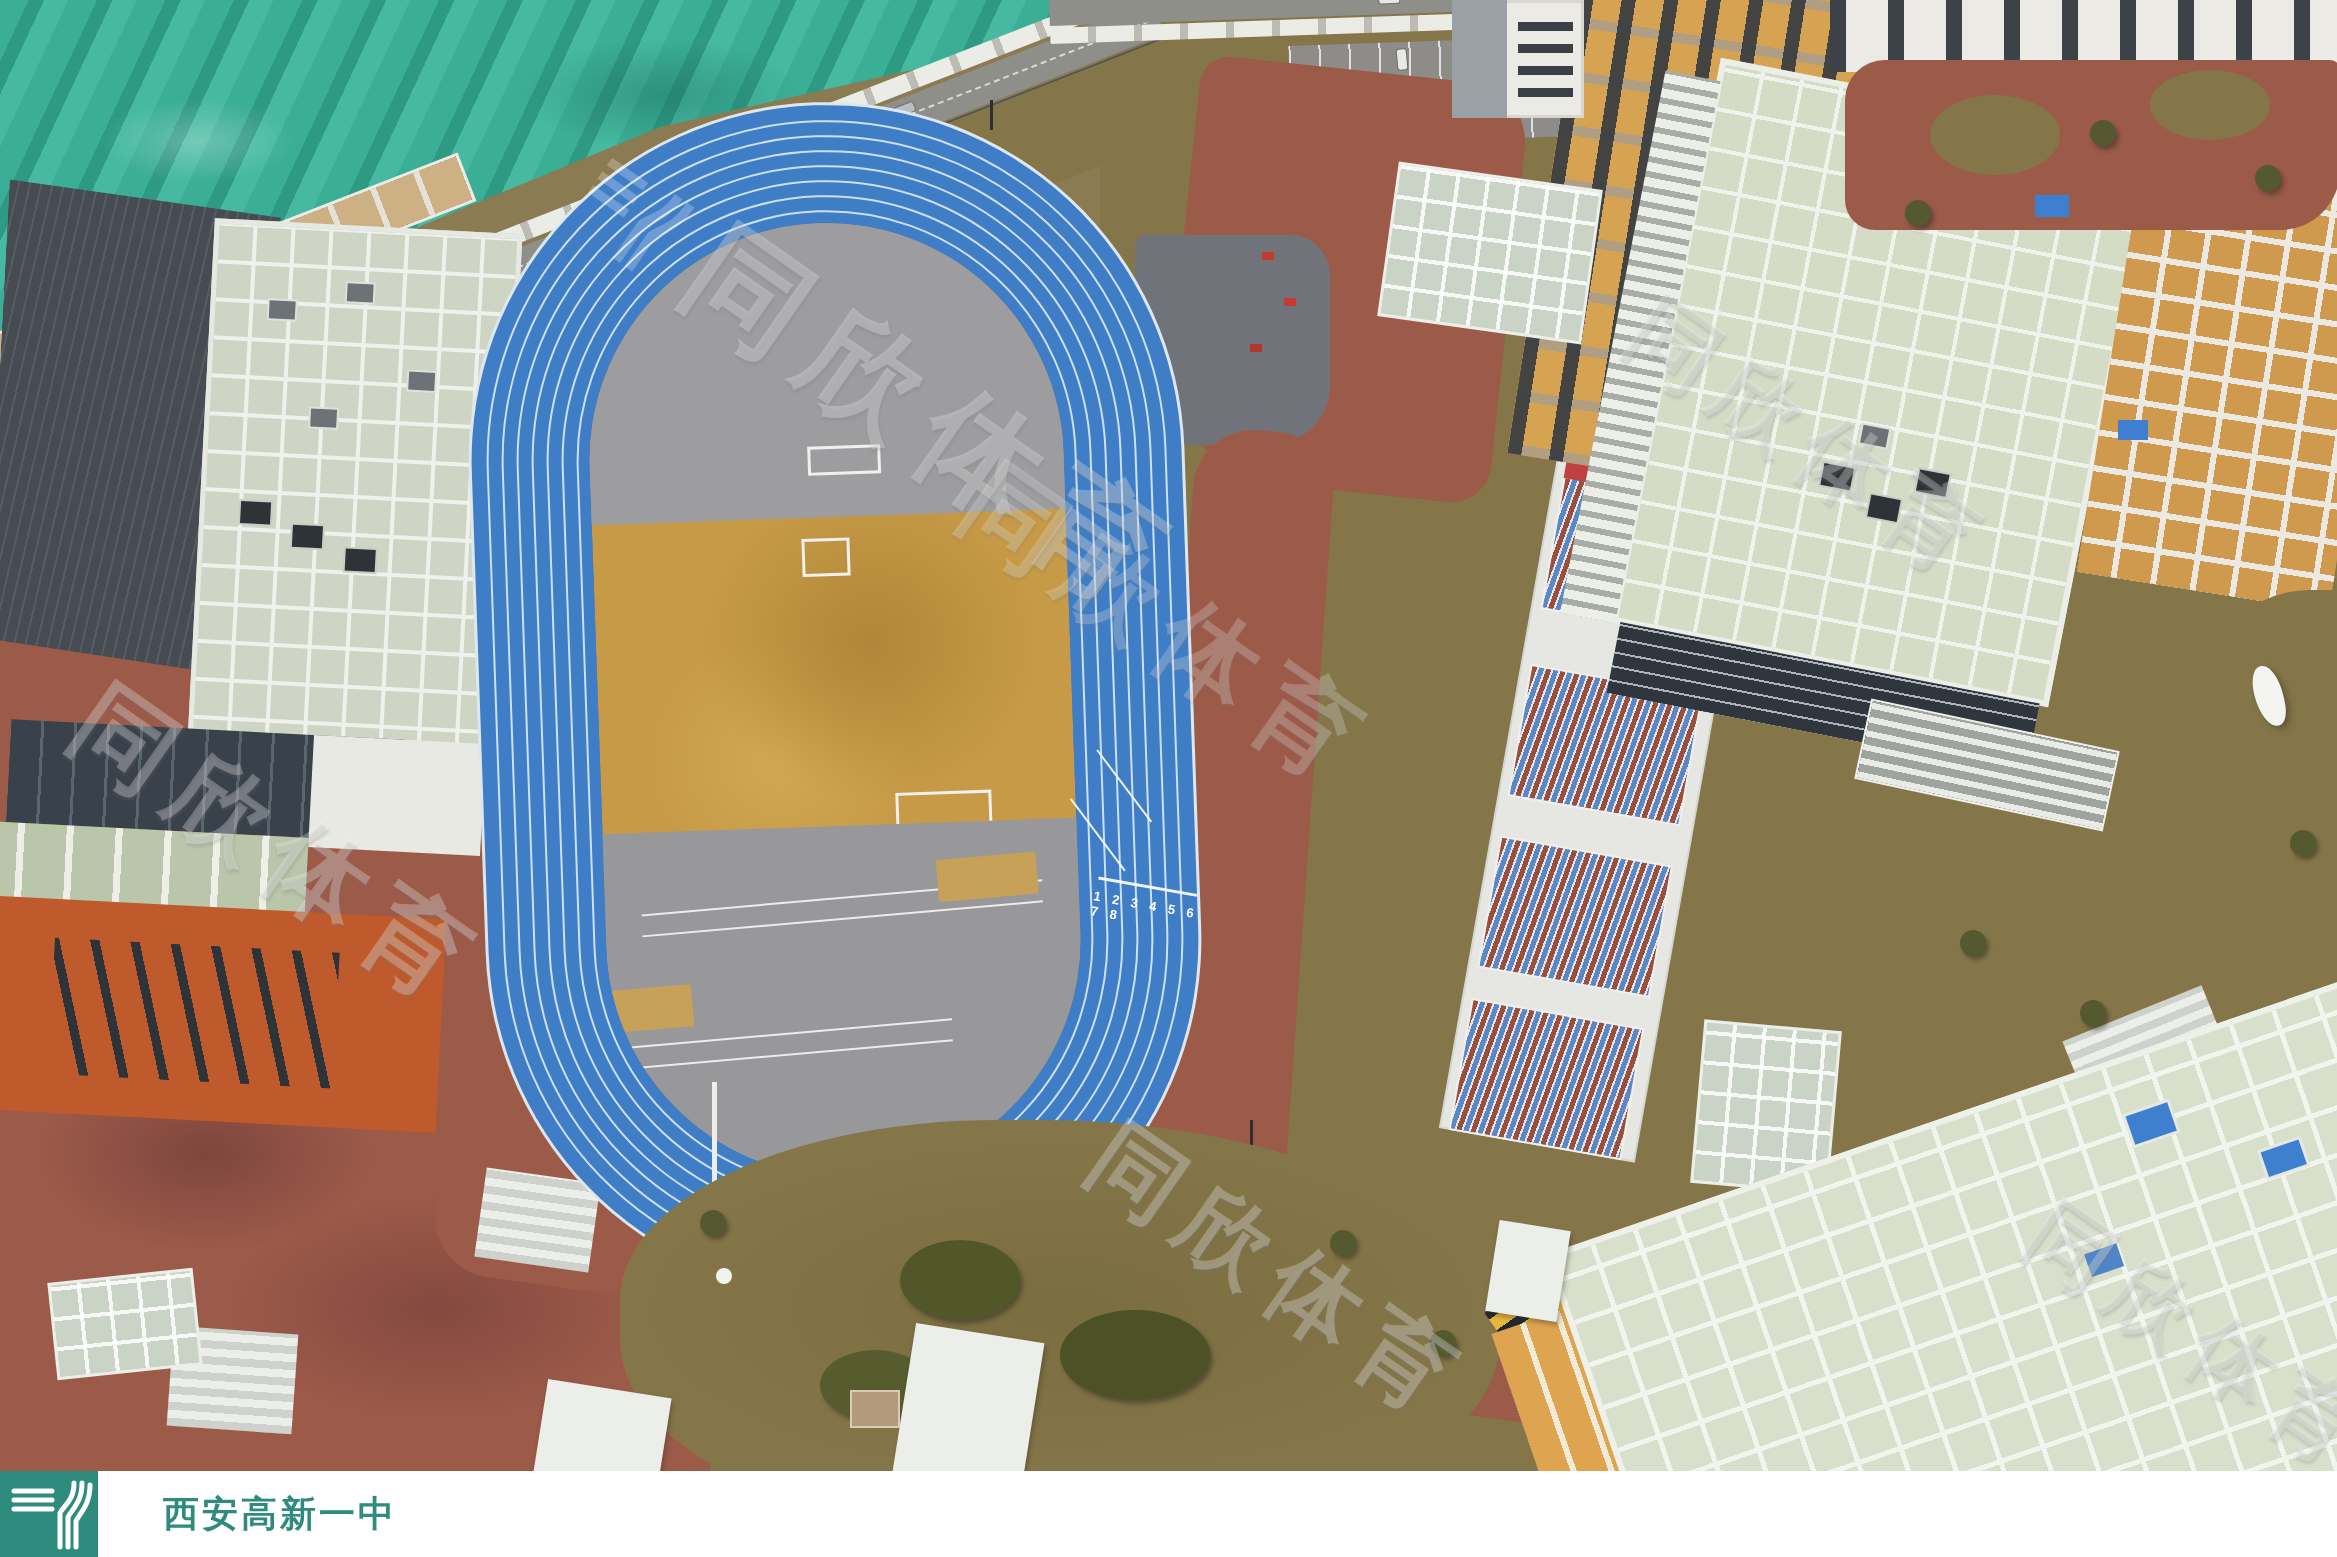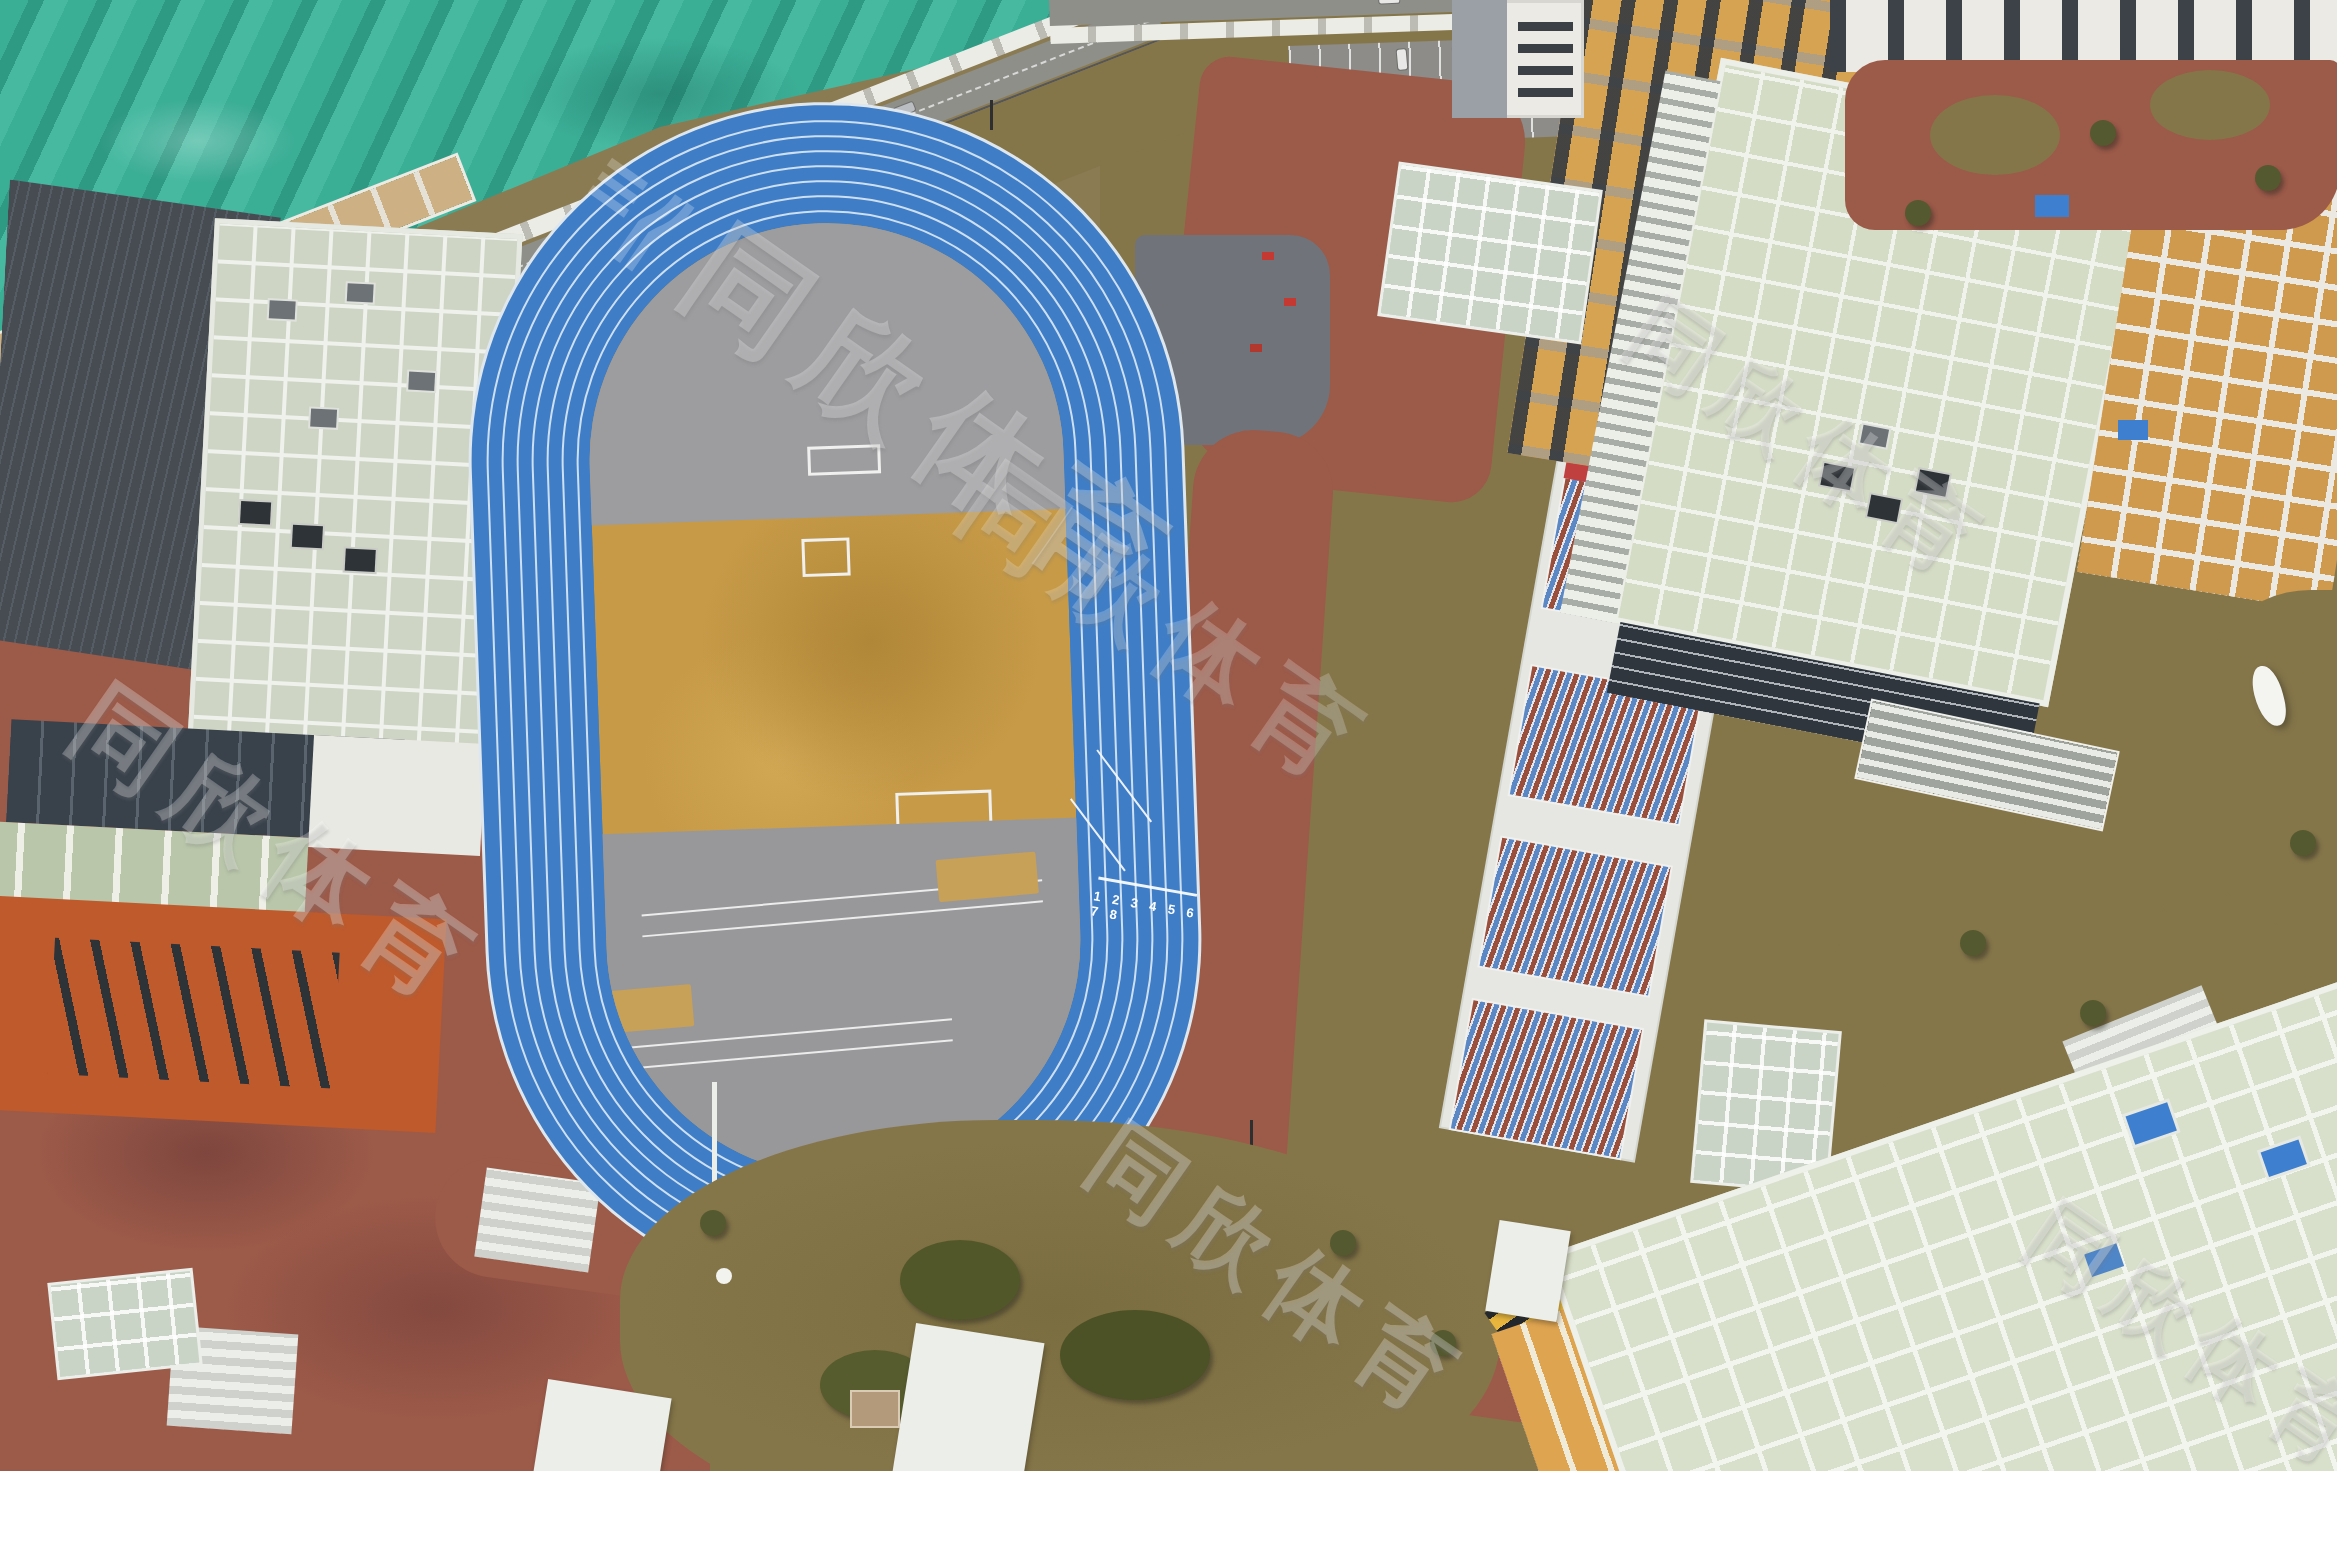--- a/index.html
+++ b/index.html
@@ -330,13 +330,26 @@
     </div>
     <div class="abs wm" style="left:1060px;top:1210px;font-size:92px">
       <span>同欣体育</span>
     </div>
     <div class="abs wm" style="left:2000px;top:1280px;font-size:84px">
       <span>同欣体育</span>
     </div>
 
   </div>
 
+  <div class="footer">
+    <div class="flogo">
+      <svg width="98" height="86" viewBox="0 0 98 86" fill="none" stroke="#ffffff" stroke-width="5" stroke-linecap="round">
+        <path d="M14 20 H52"></path>
+          <path d="M14 29 H52"></path>
+          <path d="M14 38 H52"></path>
+        <path d="M74 12 C74 30 64 34 60 42 V76"></path>
+        <path d="M82 12 C82 32 72 38 68 46 V76"></path>
+        <path d="M90 14 C90 34 80 42 76 50 V76"></path>
+      </svg>
+    </div>
+    <div class="fname">西安高新一中</div>
+  </div>
 </div>
 
 </body></html>

